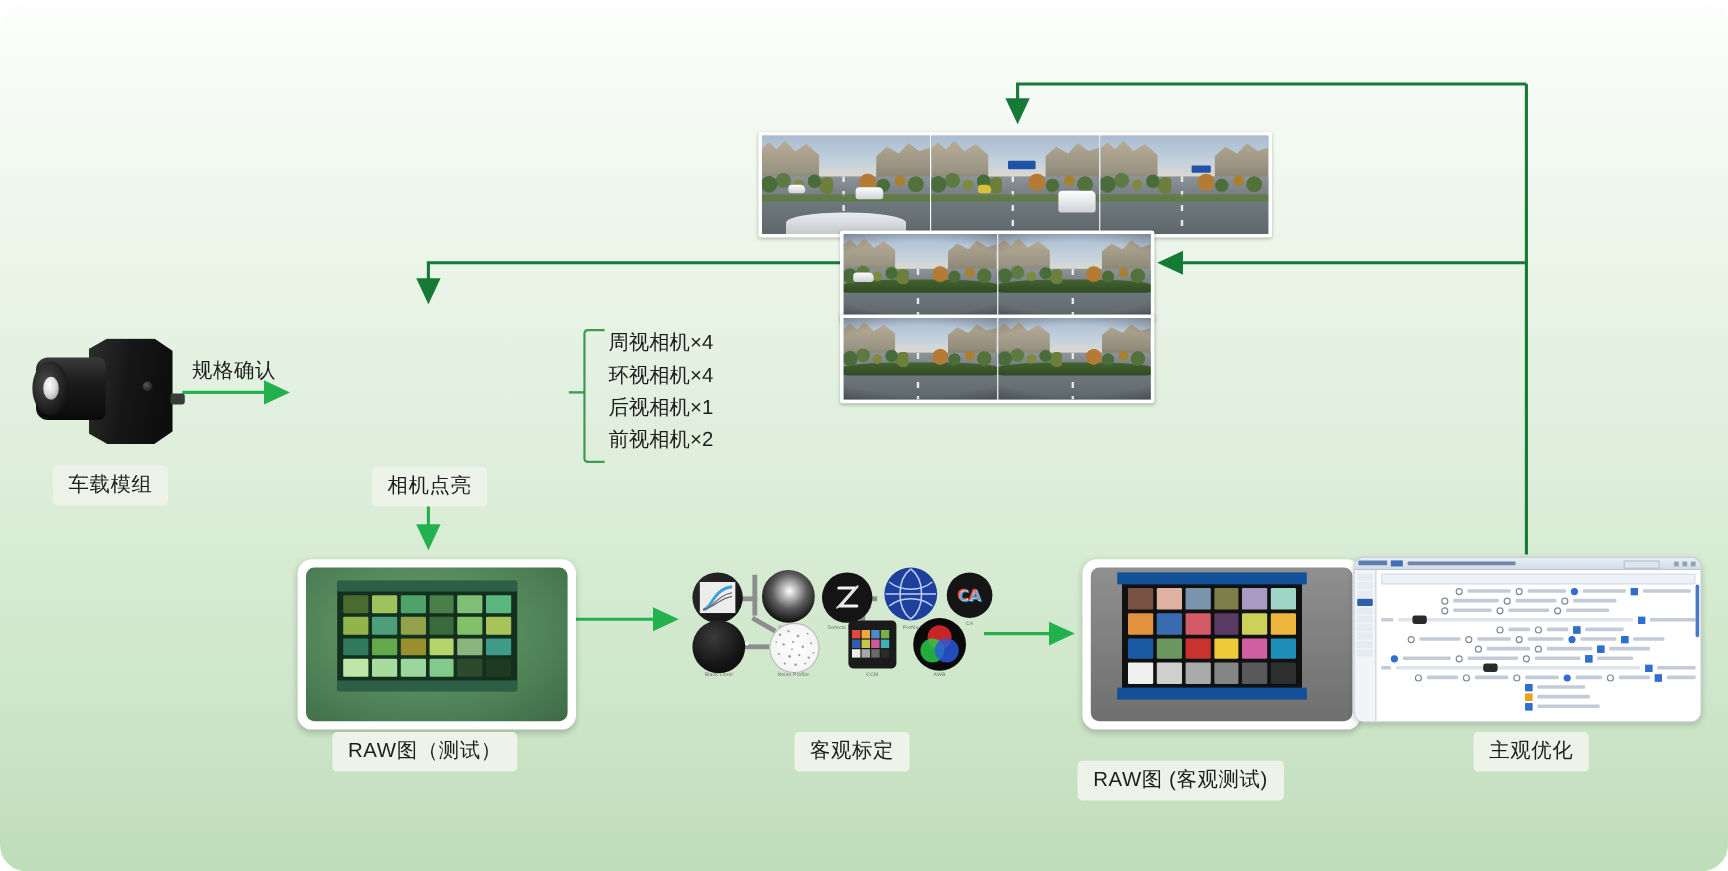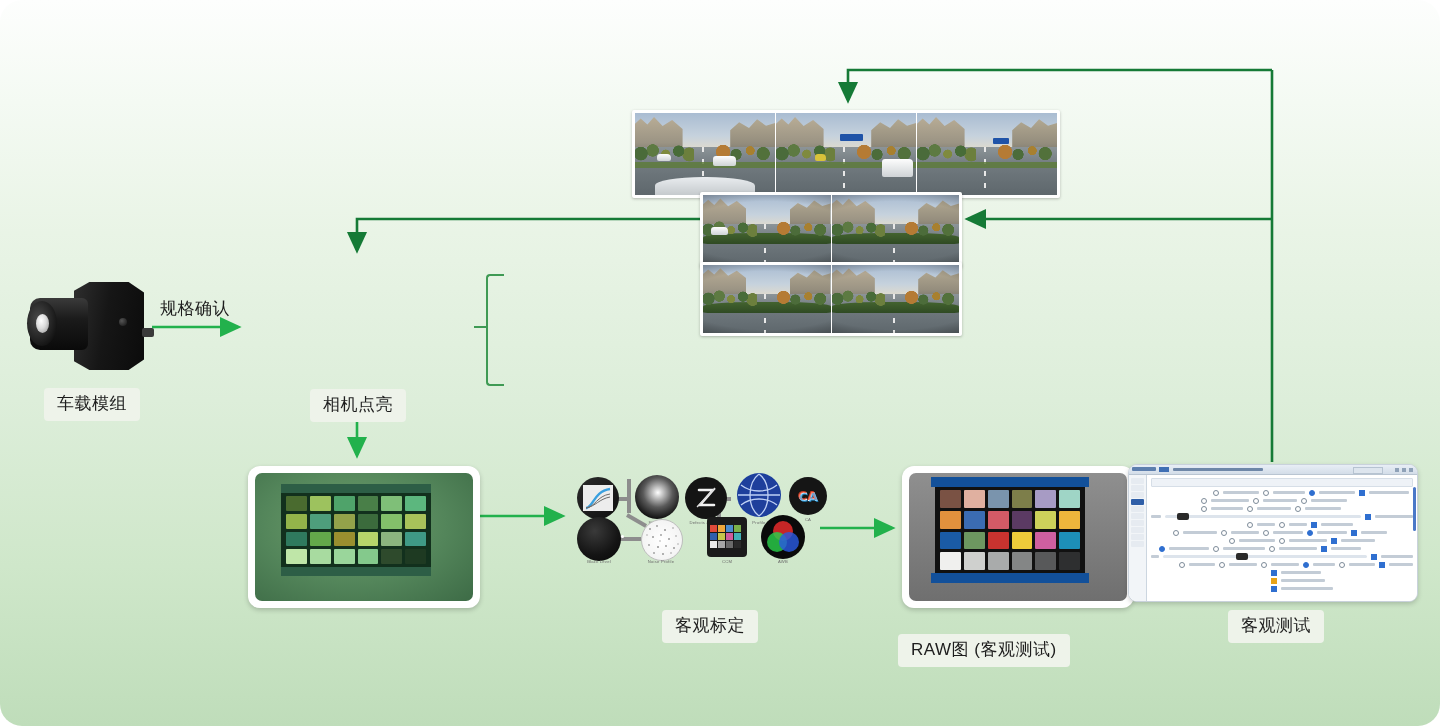--- a/index.html
+++ b/index.html
@@ -264,20 +264,26 @@
     <div class="cam-conn"></div>
   </div>
   <div class="chip" style="left:44px;top:388px;">车载模组</div>
 
   <div class="plainlabel" style="left:160px;top:297px;">规格确认</div>
 
   <div class="chip" style="left:310px;top:389px;">相机点亮</div>
 
   <div class="brace"></div>
   <div class="brace-stem"></div>
+  <div class="camlist">
+    <div>周视相机×4</div>
+    <div>环视相机×4</div>
+    <div>后视相机×1</div>
+    <div>前视相机×2</div>
+  </div>
 
   <div class="scene-top">
     <div class="ph">
       <div class="sky"></div>
         <div class="bldgL"></div>
         <div class="bldgR"></div>
       <div class="road"></div>
         <div class="grass"></div>
       <div class="treesL"></div>
         <div class="treesR"></div>
@@ -384,20 +390,21 @@
           <div class="cc-cell" style="background: rgb(63, 154, 134);"></div>
           <div class="cc-cell" style="background: rgb(191, 230, 168);"></div>
           <div class="cc-cell" style="background: rgb(168, 219, 160);"></div>
           <div class="cc-cell" style="background: rgb(154, 214, 155);"></div>
           <div class="cc-cell" style="background: rgb(132, 201, 140);"></div>
           <div class="cc-cell" style="background: rgb(46, 74, 44);"></div>
           <div class="cc-cell" style="background: rgb(30, 58, 34);"></div>
         </div>
     </div>
   </div>
+  <div class="chip" style="left:277px;top:610px;">RAW图（测试）</div>
 
   <div class="cal">
 
     <div class="link" style="left:40px;top:28px;width:26px;height:4px;"></div>
     <div class="link" style="left:62px;top:10px;width:4px;height:34px;"></div>
     <div class="link" style="left:62px;top:44px;width:22px;height:4px;transform:rotate(30deg);transform-origin:left center;"></div>
     <div class="link" style="left:90px;top:28px;width:22px;height:4px;"></div>
     <div class="link" style="left:140px;top:28px;width:26px;height:4px;"></div>
     <div class="link" style="left:40px;top:68px;width:36px;height:4px;"></div>
     <div class="link" style="left:148px;top:68px;width:30px;height:4px;"></div>
@@ -673,15 +680,15 @@
             <span class="txt" style="width:44px;"></span>
         </div>
         <div class="tb-line" style="padding-left:120px;">
           <span class="chk on"></span>
             <span class="txt" style="width:52px;"></span>
         </div>
         <div class="tb-scroll"></div>
       </div>
     </div>
   </div>
-  <div class="chip" style="left:1228px;top:610px;">客观测试</div>
+  <div class="chip" style="left:1228px;top:610px;">主观优化</div>
 
 </div>
 
 </body></html>

